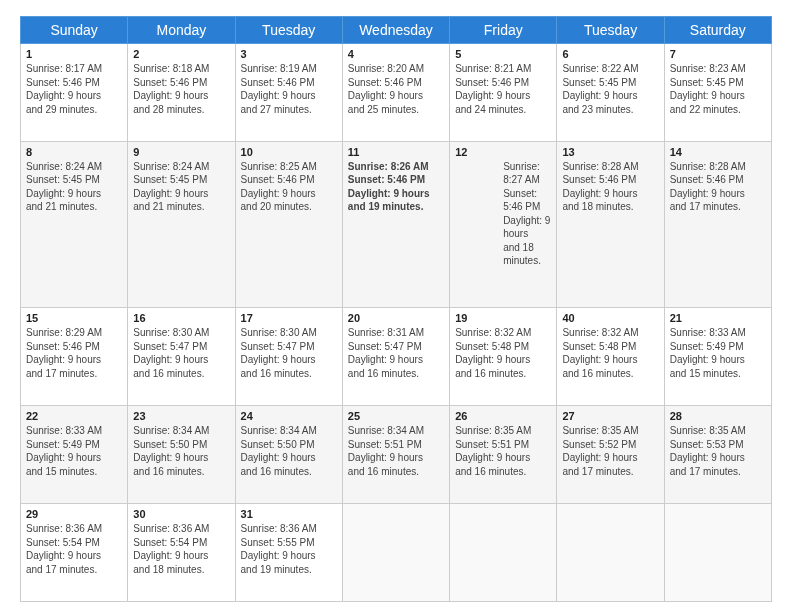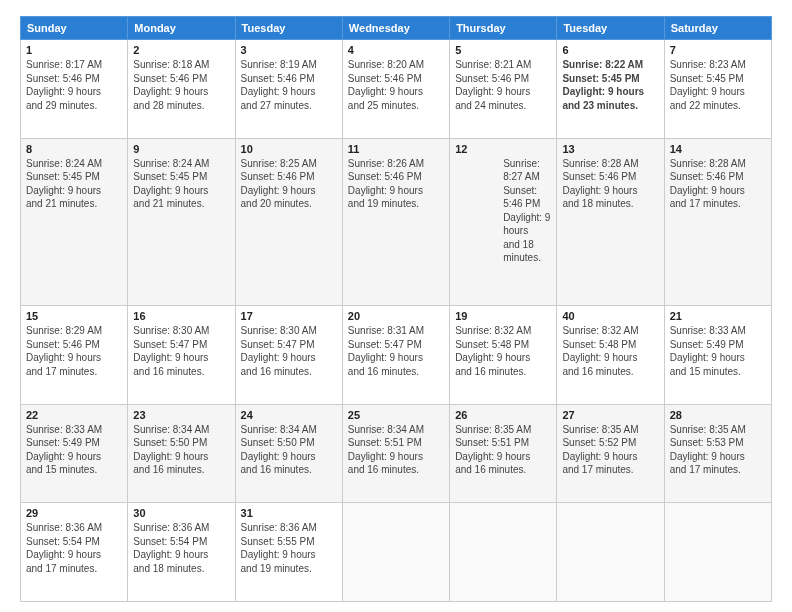--- a/index.html
+++ b/index.html
@@ -44,24 +44,24 @@
     }
     .calendar {
       flex: 1;
       border-collapse: collapse;
       width: 100%;
       font-size: 9.5px;
     }
     .calendar th {
       background: #2a7fd4;
       color: #fff;
-      text-align: left;
+      text-align: center;
       padding: 5px 6px;
-      font-size: 11px;
-      font-weight: bold;
+      font-size: 14px;
+      font-weight: normal;
       border: 1px solid #5599dd;
     }
     .calendar td {
       border: 1px solid #ccc;
       vertical-align: top;
       padding: 4px 5px;
       width: calc(100% / 7);
       background: #fff;
     }
     .calendar tr:nth-child(even) td {
@@ -89,21 +89,21 @@
 
 <div class="page">
 
   <table class="calendar" id="cal-table">
     <thead id="cal-head">
         <tr>
           <th>Sunday</th>
           <th>Monday</th>
           <th>Tuesday</th>
           <th>Wednesday</th>
-          <th>Thursday</th>
+          <th>Friday</th>
           <th>Tuesday</th>
           <th>Saturday</th>
         </tr>
       </thead>
     <tbody id="cal-body">
         <tr>
           <td>
             <span class="day-num">1</span>
             <div class="day-info" style="white-space: pre-line;">Sunrise: 8:17 AM
 Sunset: 5:46 PM
@@ -133,21 +133,21 @@
           </td>
           <td>
             <span class="day-num">5</span>
             <div class="day-info" style="white-space: pre-line;">Sunrise: 8:21 AM
 Sunset: 5:46 PM
 Daylight: 9 hours
 and 24 minutes.</div>
           </td>
           <td>
             <span class="day-num">6</span>
-            <div class="day-info" style="white-space: pre-line; font-weight: bold;">Sunrise: 8:22 AM
+            <div class="day-info" style="white-space: pre-line;">Sunrise: 8:22 AM
 Sunset: 5:45 PM
 Daylight: 9 hours
 and 23 minutes.</div>
           </td>
           <td>
             <span class="day-num">7</span>
             <div class="day-info" style="white-space: pre-line;">Sunrise: 8:23 AM
 Sunset: 5:45 PM
 Daylight: 9 hours
 and 22 minutes.</div>
@@ -170,21 +170,21 @@
           </td>
           <td>
             <span class="day-num">10</span>
             <div class="day-info" style="white-space: pre-line;">Sunrise: 8:25 AM
 Sunset: 5:46 PM
 Daylight: 9 hours
 and 20 minutes.</div>
           </td>
           <td>
             <span class="day-num">11</span>
-            <div class="day-info" style="white-space: pre-line;">Sunrise: 8:26 AM
+            <div class="day-info" style="white-space: pre-line; font-weight: bold;">Sunrise: 8:26 AM
 Sunset: 5:46 PM
 Daylight: 9 hours
 and 19 minutes.</div>
           </td>
           <td>
             <span class="day-num">12</span>
             <div class="day-info" style="white-space: pre-line; margin-left: 48px;">Sunrise: 8:27 AM
 Sunset: 5:46 PM
 Daylight: 9 hours
 and 18 minutes.</div>

